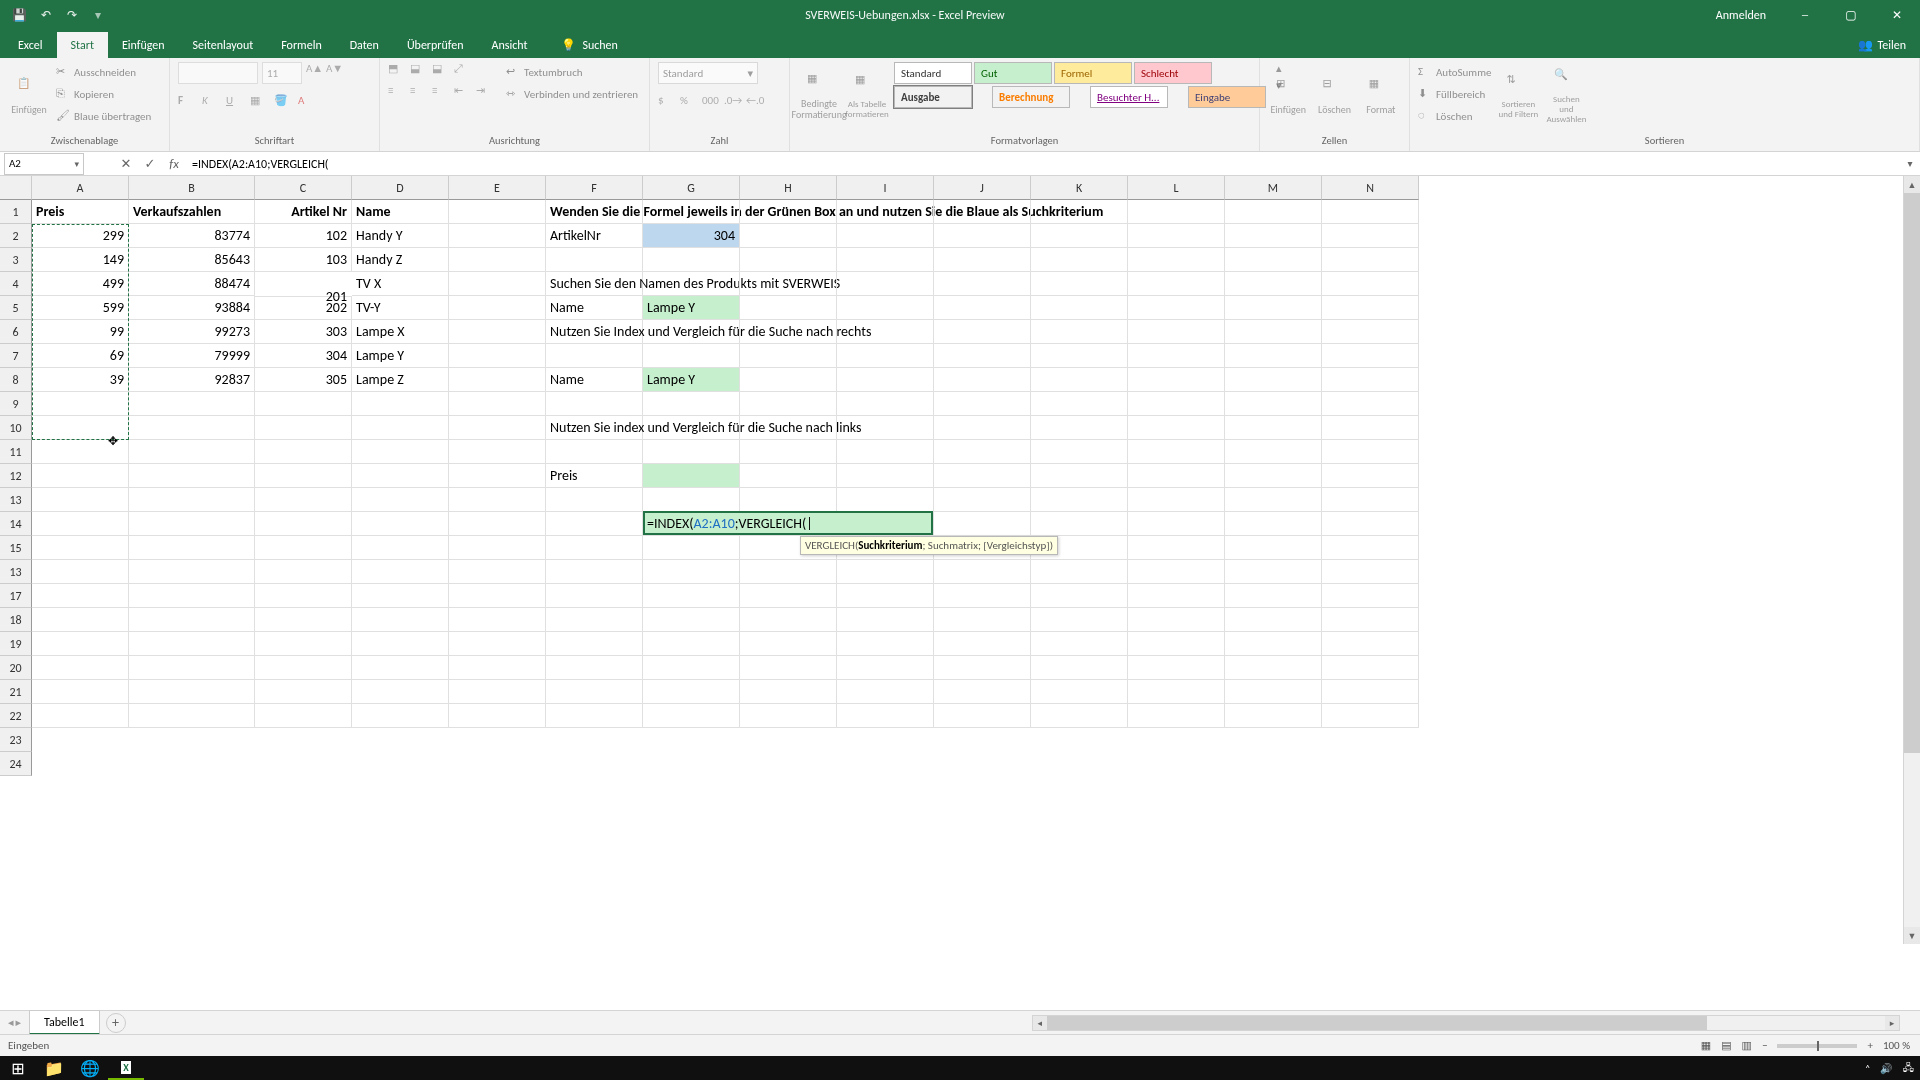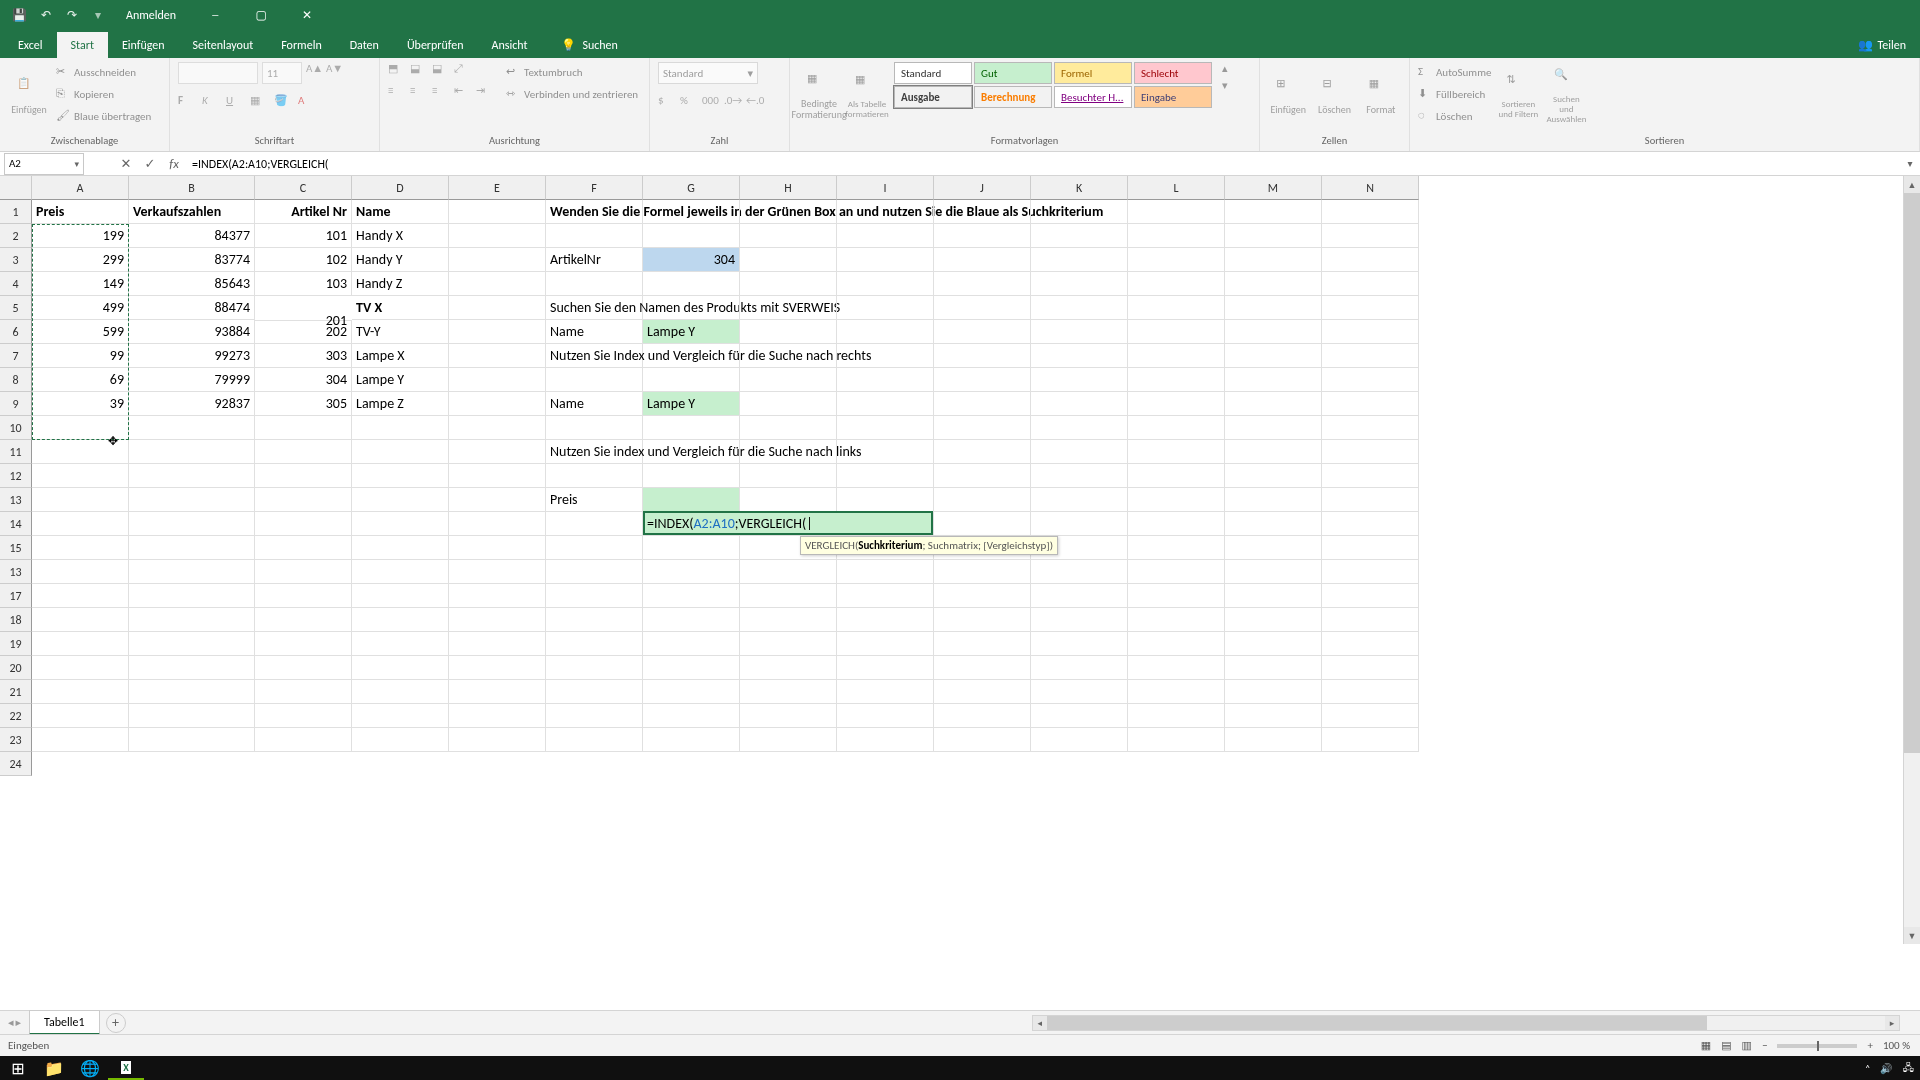--- a/index.html
+++ b/index.html
@@ -105,20 +105,21 @@
 
 <div class="app">
 
   <div class="titlebar">
     <div class="qat">
       <div class="qbtn">💾</div>
       <div class="qbtn">↶</div>
       <div class="qbtn">↷</div>
       <div class="qbtn" style="opacity:.6">▾</div>
     </div>
+    <div class="title">SVERWEIS-Uebungen.xlsx - Excel Preview</div>
     <div class="login">Anmelden</div>
     <div class="win-controls">
       <div class="wbtn">─</div>
       <div class="wbtn">▢</div>
       <div class="wbtn">✕</div>
     </div>
   </div>
 
   <div class="ribbon-tabs">
     <div class="tab">Excel</div>
@@ -245,21 +246,21 @@
             <span class="ic">▦</span>
             <span style="font-size:9px; text-align:center; line-height:1.1">Als Tabelle formatieren</span>
           </div>
         <div class="col" style="gap:2px">
           <div style="display:flex; gap:2px">
             <div class="style-cell std">Standard</div>
             <div class="style-cell gut">Gut</div>
             <div class="style-cell neutral">Formel</div>
             <div class="style-cell schlecht">Schlecht</div>
           </div>
-          <div style="display:flex; gap:2px">
+          <div style="display:flex; gap:20px">
             <div class="style-cell ausgabe" style="outline:1px solid #7f7f7f">Ausgabe</div>
             <div class="style-cell berechnung">Berechnung</div>
             <div class="style-cell besuchter">Besuchter H...</div>
             <div class="style-cell eingabe">Eingabe</div>
           </div>
         </div>
         <div class="col" style="justify-content:center; color:#999; gap:4px; margin-left:4px">
           <span>▴</span>
           <span>▾</span>
         </div>
@@ -384,36 +385,20 @@
           <div class="cell " style="width: 97px;"></div>
           <div class="cell " style="width: 97px;"></div>
           <div class="cell " style="width: 97px;"></div>
           <div class="cell " style="width: 97px;"></div>
           <div class="cell " style="width: 97px;"></div>
           <div class="cell " style="width: 97px;"></div>
           <div class="cell " style="width: 97px;"></div>
           <div class="cell " style="width: 97px;"></div>
         </div>
         <div class="cell-row">
-          <div class="cell right" style="width: 97px;">199</div>
-          <div class="cell right" style="width: 126px;">84377</div>
-          <div class="cell right" style="width: 97px;">101</div>
-          <div class="cell " style="width: 97px;">Handy X</div>
-          <div class="cell " style="width: 97px;"></div>
-          <div class="cell " style="width: 97px;"></div>
-          <div class="cell " style="width: 97px;"></div>
-          <div class="cell " style="width: 97px;"></div>
-          <div class="cell " style="width: 97px;"></div>
-          <div class="cell " style="width: 97px;"></div>
-          <div class="cell " style="width: 97px;"></div>
-          <div class="cell " style="width: 97px;"></div>
-          <div class="cell " style="width: 97px;"></div>
-          <div class="cell " style="width: 97px;"></div>
-        </div>
-        <div class="cell-row">
           <div class="cell right" style="width: 97px;">299</div>
           <div class="cell right" style="width: 126px;">83774</div>
           <div class="cell right" style="width: 97px;">102</div>
           <div class="cell " style="width: 97px;">Handy Y</div>
           <div class="cell " style="width: 97px;"></div>
           <div class="cell " style="width: 97px;">ArtikelNr</div>
           <div class="cell right cellfill-blue" style="width: 97px;">304</div>
           <div class="cell " style="width: 97px;"></div>
           <div class="cell " style="width: 97px;"></div>
           <div class="cell " style="width: 97px;"></div>
@@ -435,21 +420,21 @@
           <div class="cell " style="width: 97px;"></div>
           <div class="cell " style="width: 97px;"></div>
           <div class="cell " style="width: 97px;"></div>
           <div class="cell " style="width: 97px;"></div>
           <div class="cell " style="width: 97px;"></div>
         </div>
         <div class="cell-row">
           <div class="cell right" style="width: 97px;">499</div>
           <div class="cell right" style="width: 126px;">88474</div>
           <div class="cell right" style="width: 97px; margin-top: 24px;">201</div>
-          <div class="cell " style="width: 97px; font-weight: bold;">TV X</div>
+          <div class="cell " style="width: 97px;">TV X</div>
           <div class="cell " style="width: 97px;"></div>
           <div class="cell " style="width: 97px;">Suchen Sie den Namen des Produkts mit SVERWEIS</div>
           <div class="cell " style="width: 97px;"></div>
           <div class="cell " style="width: 97px;"></div>
           <div class="cell " style="width: 97px;"></div>
           <div class="cell " style="width: 97px;"></div>
           <div class="cell " style="width: 97px;"></div>
           <div class="cell " style="width: 97px;"></div>
           <div class="cell " style="width: 97px;"></div>
           <div class="cell " style="width: 97px;"></div>

